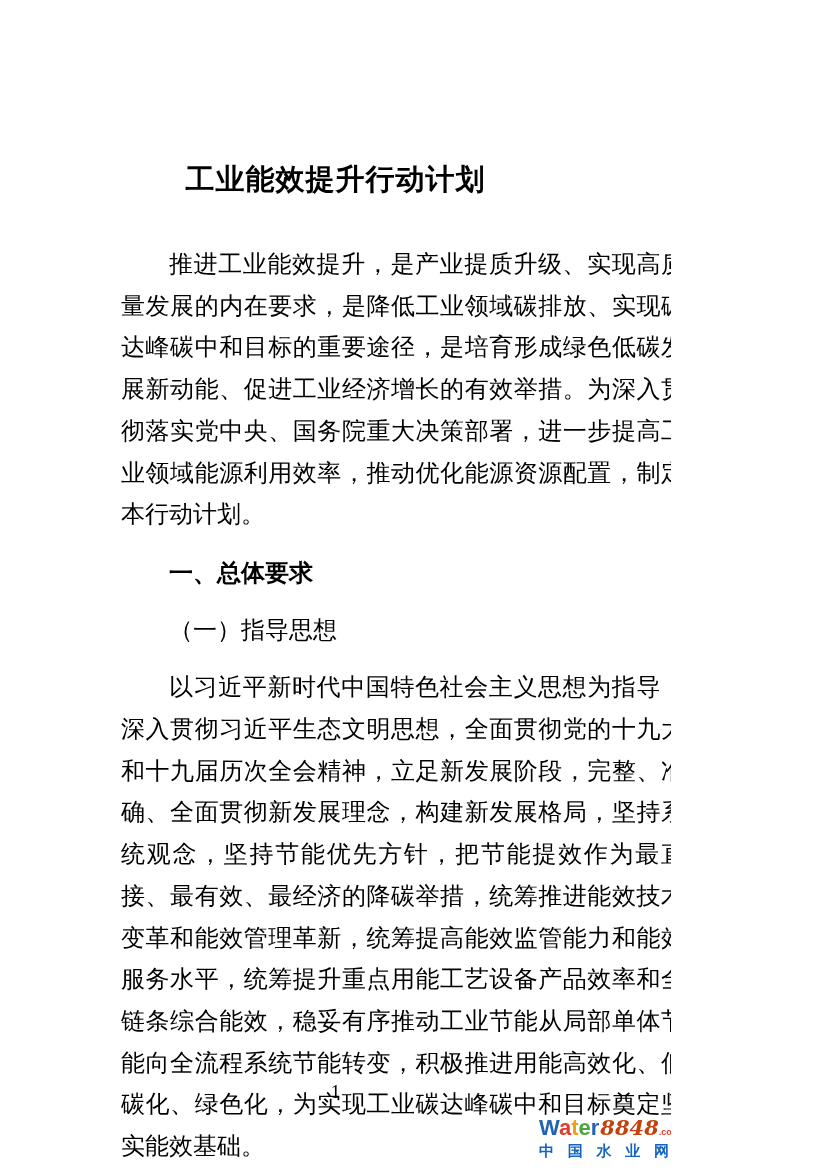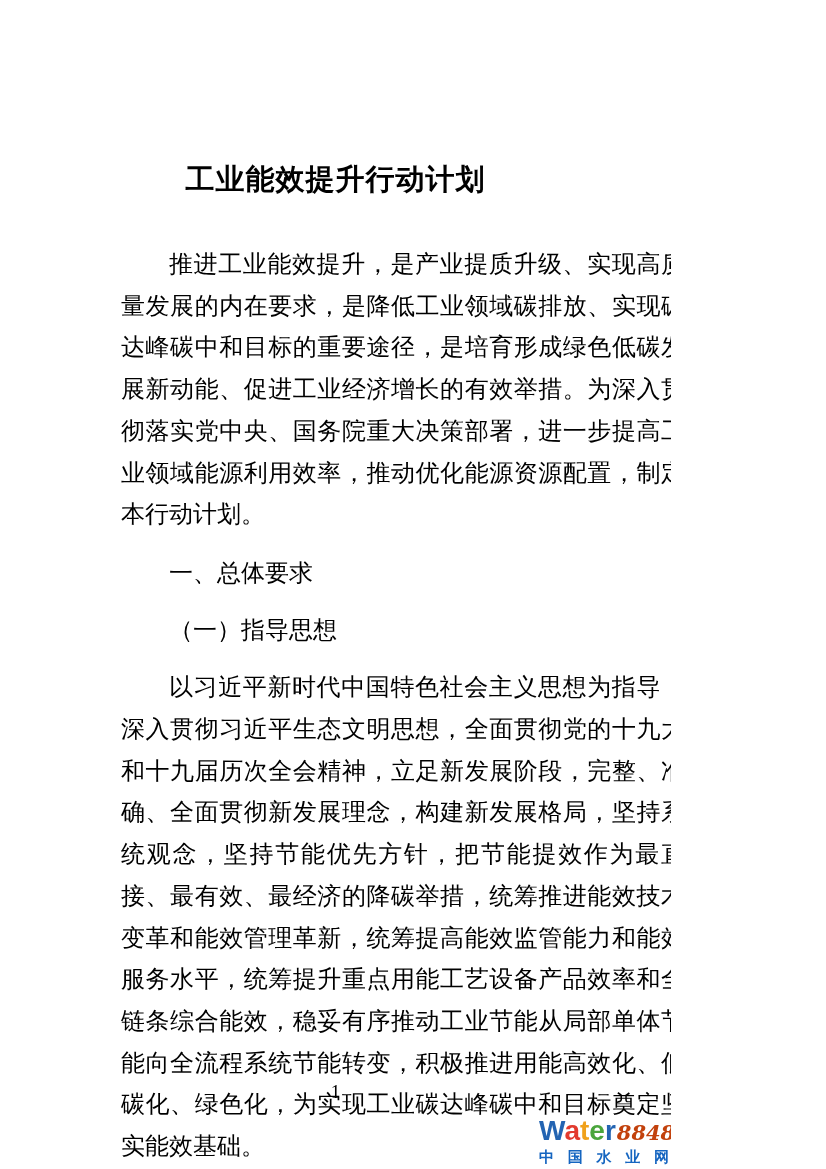--- a/index.html
+++ b/index.html
@@ -23,21 +23,21 @@
   .doc-body {
     margin:44px 0 0 105px;
     width:596px;
     font-size:24px;
     line-height:41.7px;
     text-align:justify;
   }
   .doc-body p { margin:16px; text-indent:2em; }
   .para { font-family:"Liberation Serif","DejaVu Serif",serif; }
   .h-hei {
-    font-weight:normal;
+    font-weight:bold;
     font-family:"Liberation Sans","DejaVu Sans",sans-serif;
   }
   .h-kai {
     font-weight:normal;
     font-family:"Liberation Serif","DejaVu Serif",serif;
   }
   .page-number {
     position:absolute;
     left:0; right:0; top:1078px;
     text-align:center;
@@ -52,21 +52,21 @@
     line-height:1;
   }
   .wm-line1 {
     display:flex;
     align-items:baseline;
     white-space:nowrap;
   }
   .wm-brand {
     font-family:"Liberation Sans","DejaVu Sans",sans-serif;
     font-weight:bold;
-    font-size:28px;
+    font-size:22px;
     letter-spacing:0px;
   }
   .wm-number {
     font-family:"DejaVu Serif","Liberation Serif",serif;
     font-style:italic;
     font-weight:bold;
     font-size:21px;
     margin-left:1px;
   }
   .wm-tld {

